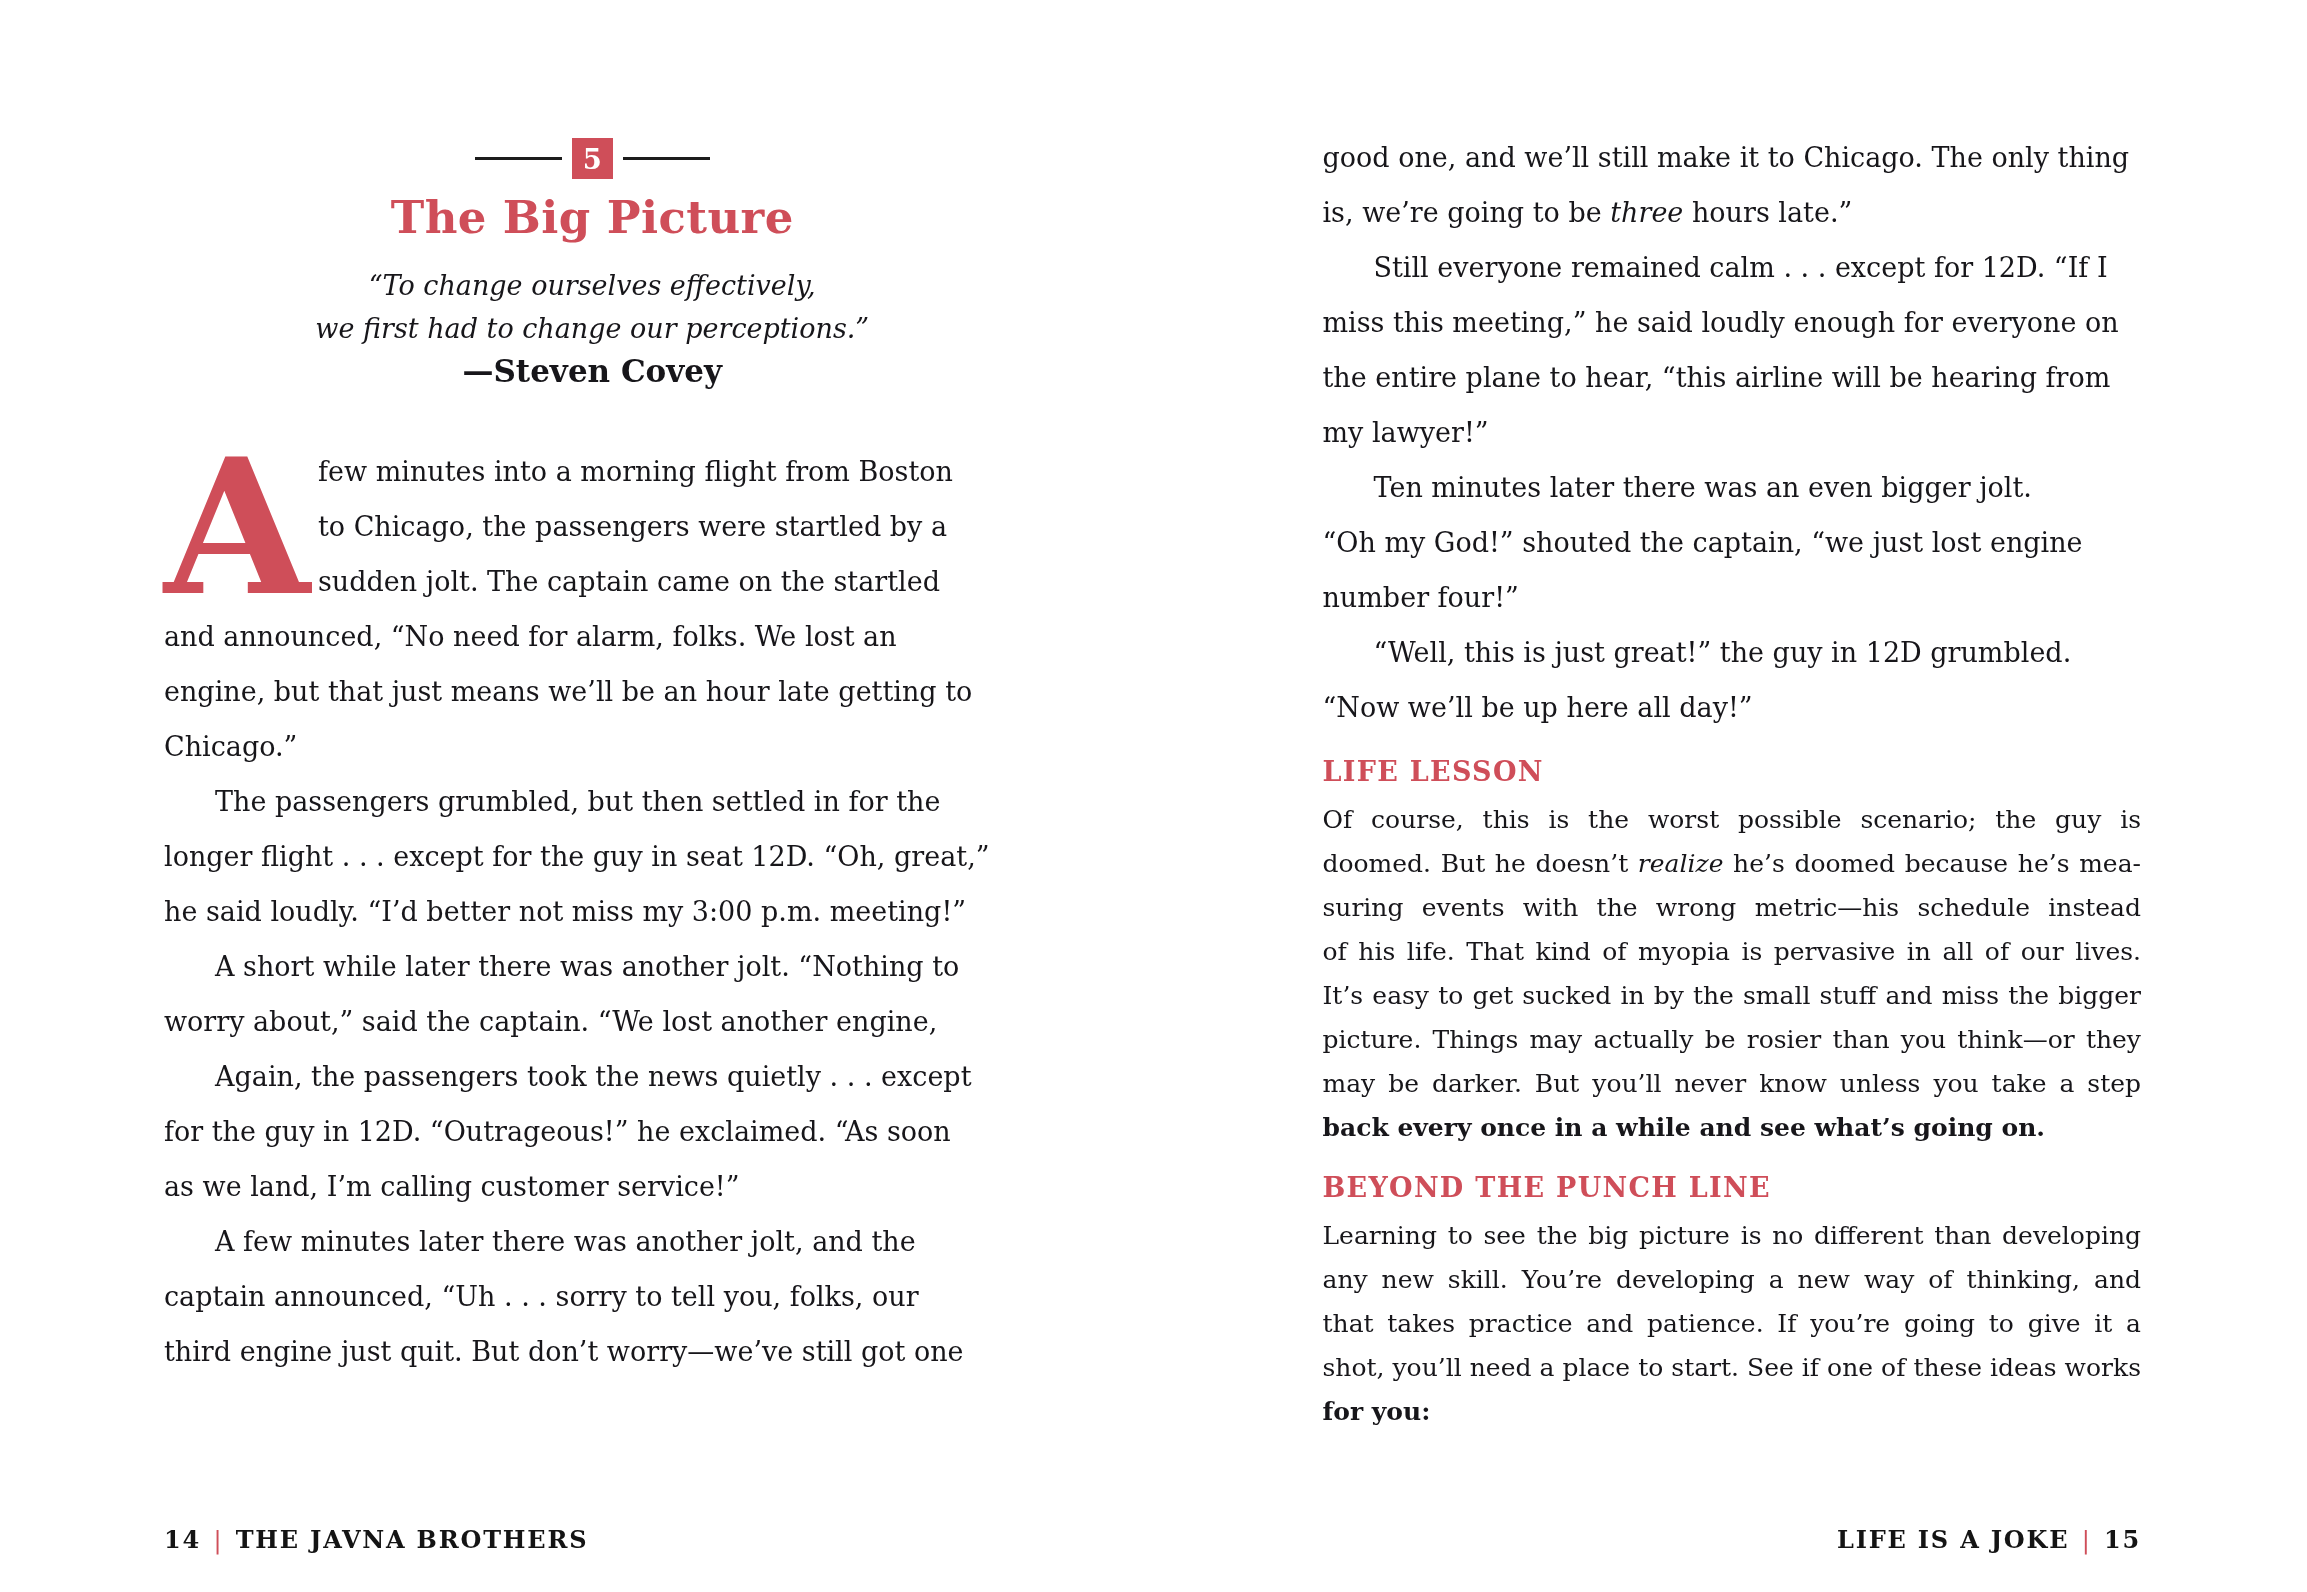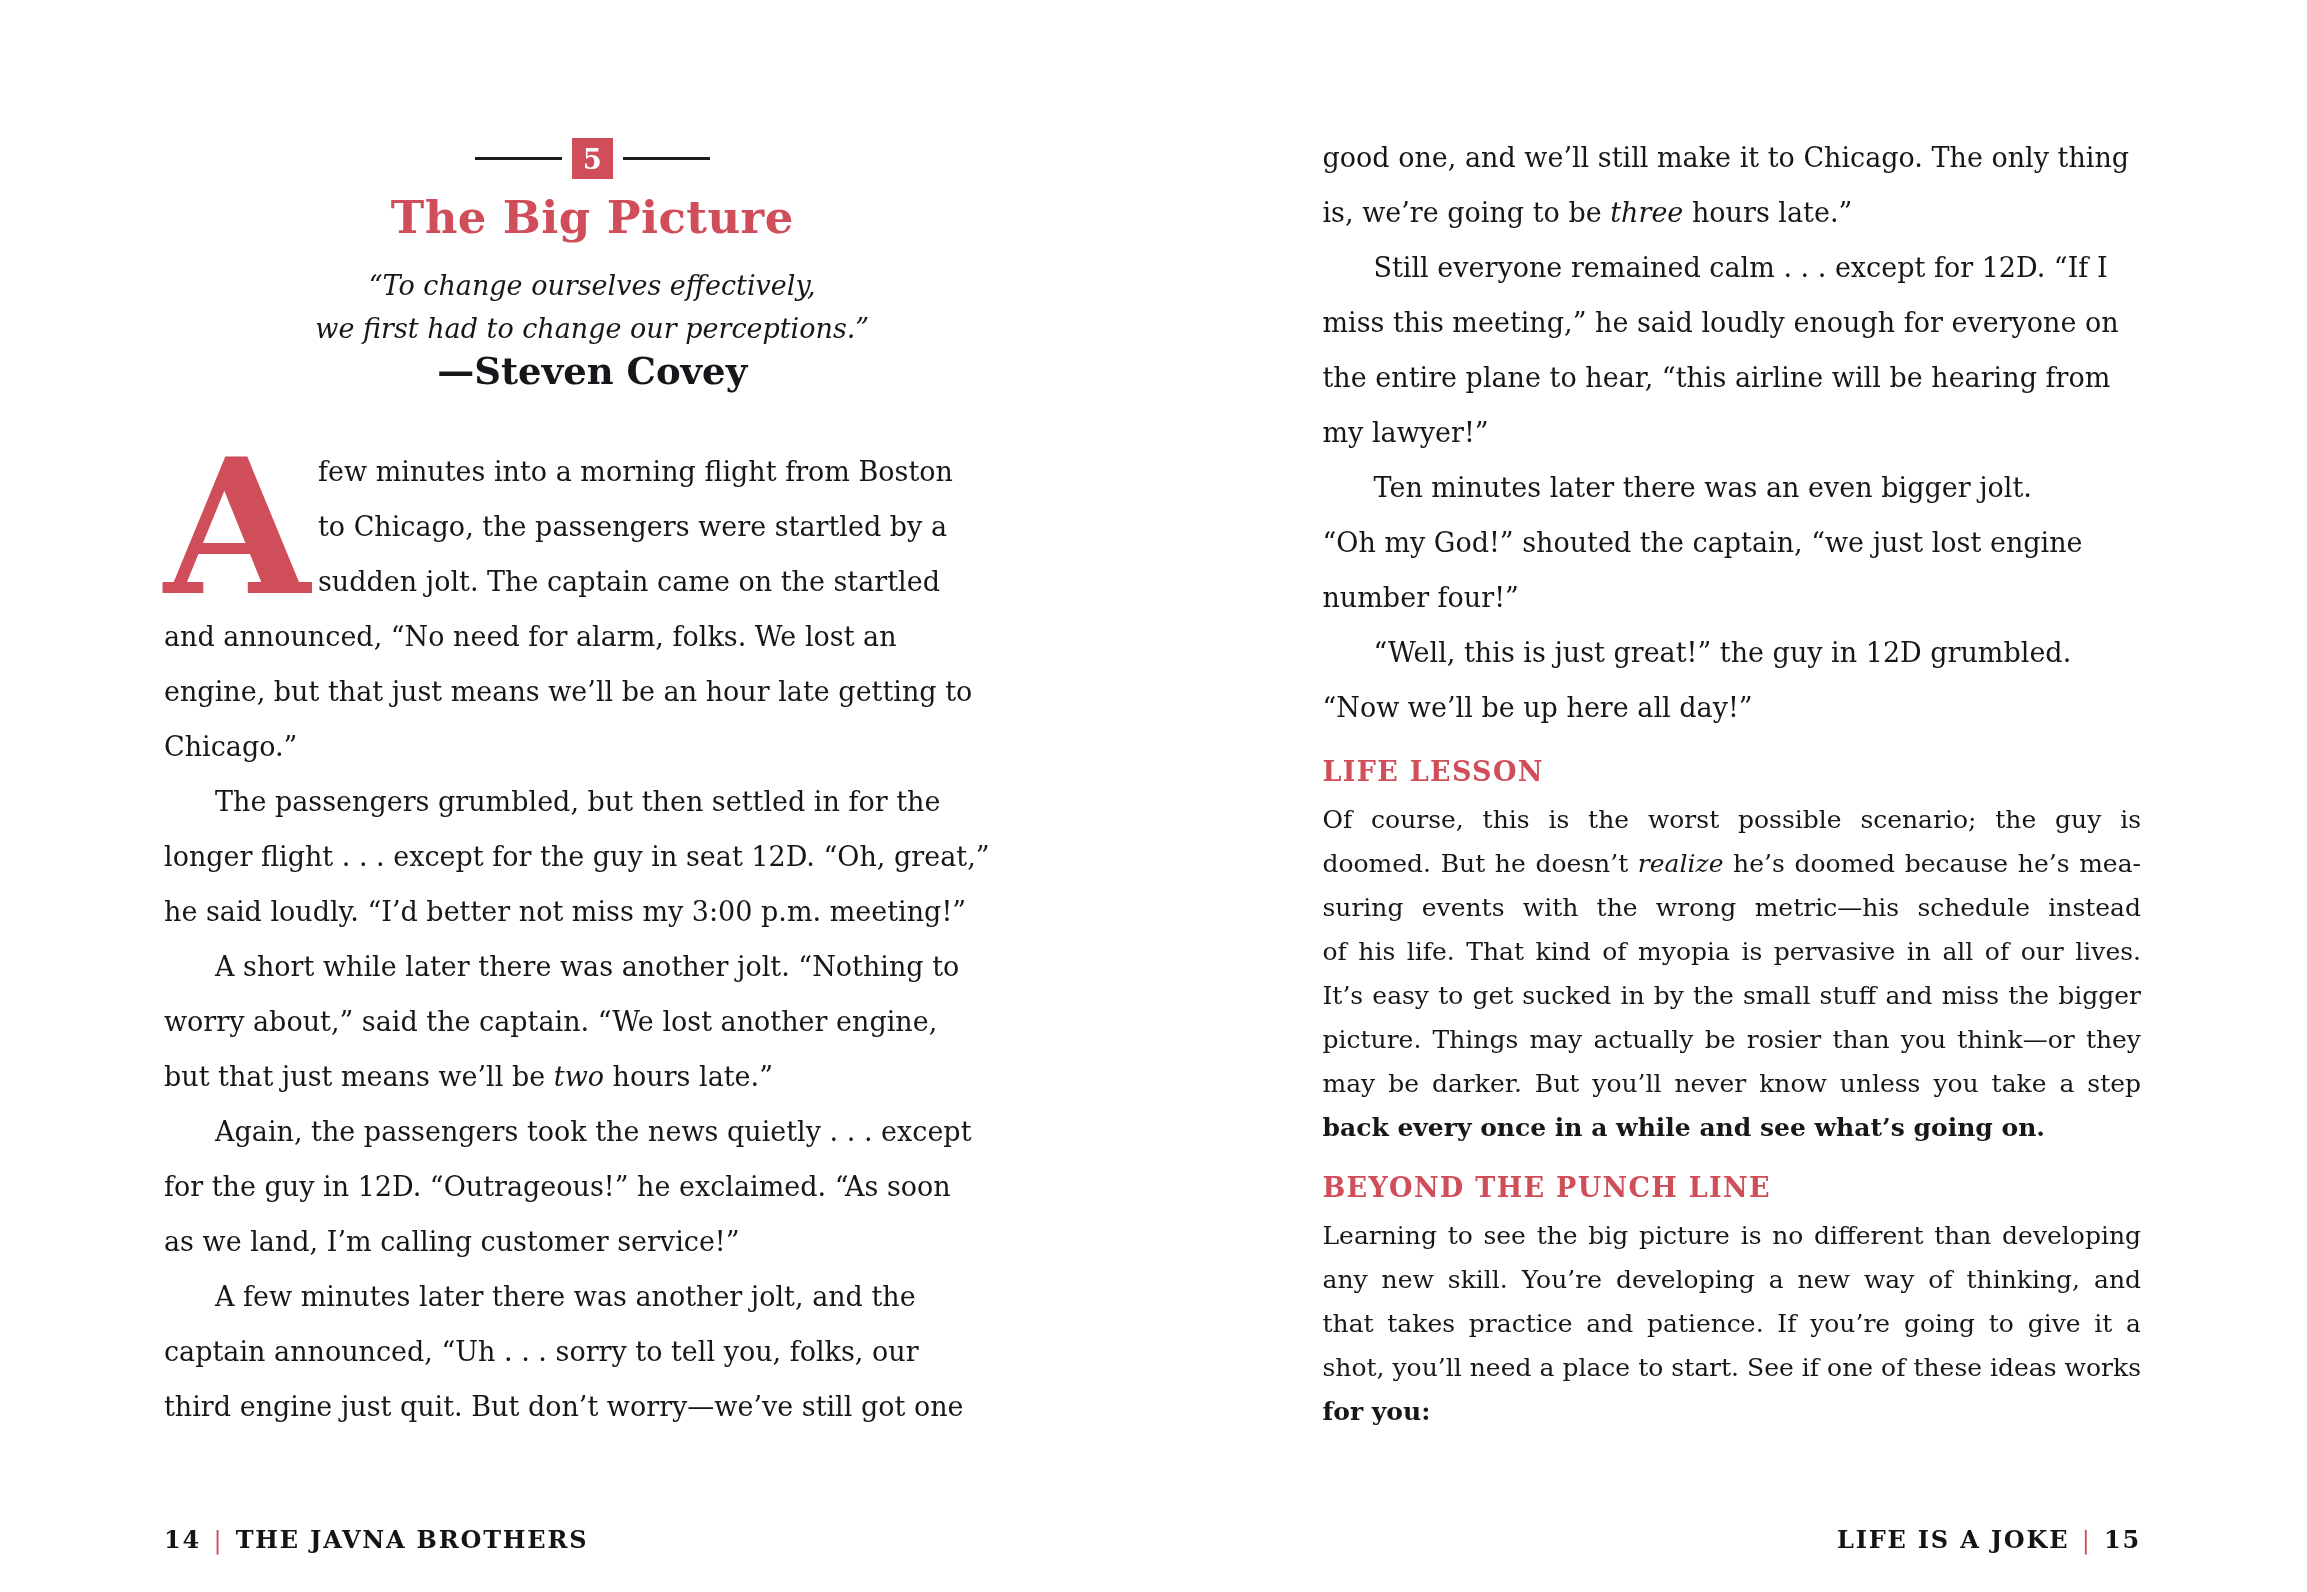--- a/index.html
+++ b/index.html
@@ -42,21 +42,21 @@
   .epigraph {
     margin-top: 21px;
     text-align: center;
     font-style: italic;
     font-size: 27px; line-height: 43px;
   }
   .epigraph-attr {
     margin-top: 1.8px;
     text-align: center;
     font-weight: bold;
-    font-size: 37px; line-height: 39px;
+    font-size: 31px; line-height: 39px;
   }
 
   
   .body-block { margin-top: 53px; font-size: 27px; line-height: 55px; }
   .page.right .body-block { margin-top: 130px; }
   .line { white-space: nowrap; }
   .line.indent { padding-left: 51px; }
   .line em { font-style: italic; }
 
   .drop-cap {
@@ -126,21 +126,20 @@
           <div class="line">to Chicago, the passengers were startled by a</div>
           <div class="line">sudden jolt. The captain came on the startled</div>
           <div class="line">and announced, “No need for alarm, folks. We lost an</div>
           <div class="line">engine, but that just means we’ll be an hour late getting to</div>
           <div class="line">Chicago.”</div>
           <div class="line indent">The passengers grumbled, but then settled in for the</div>
           <div class="line">longer flight . . . except for the guy in seat 12D. “Oh, great,”</div>
           <div class="line">he said loudly. “I’d better not miss my 3:00 p.m. meeting!”</div>
           <div class="line indent">A short while later there was another jolt. “Nothing to</div>
           <div class="line">worry about,” said the captain. “We lost another engine,</div>
-          <div class="line">but that just means we’ll be <em>two</em> hours late.”</div>
           <div class="line indent">Again, the passengers took the news quietly . . . except</div>
           <div class="line">for the guy in 12D. “Outrageous!” he exclaimed. “As soon</div>
           <div class="line">as we land, I’m calling customer service!”</div>
           <div class="line indent">A few minutes later there was another jolt, and the</div>
           <div class="line">captain announced, “Uh . . . sorry to tell you, folks, our</div>
           <div class="line">third engine just quit. But don’t worry—we’ve still got one</div>
         </div>
     </div>
 
     <footer class="page-footer fl">

